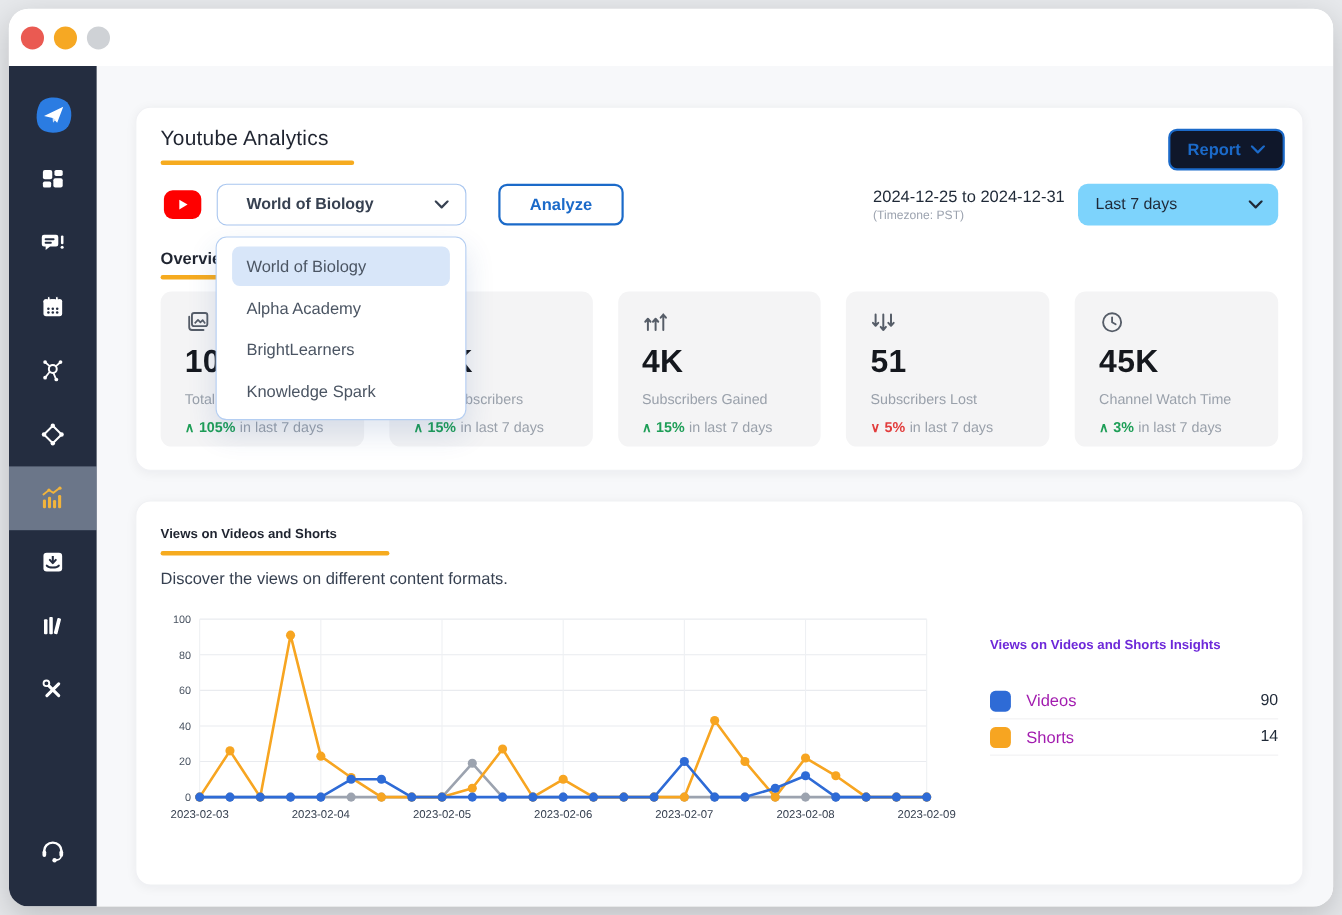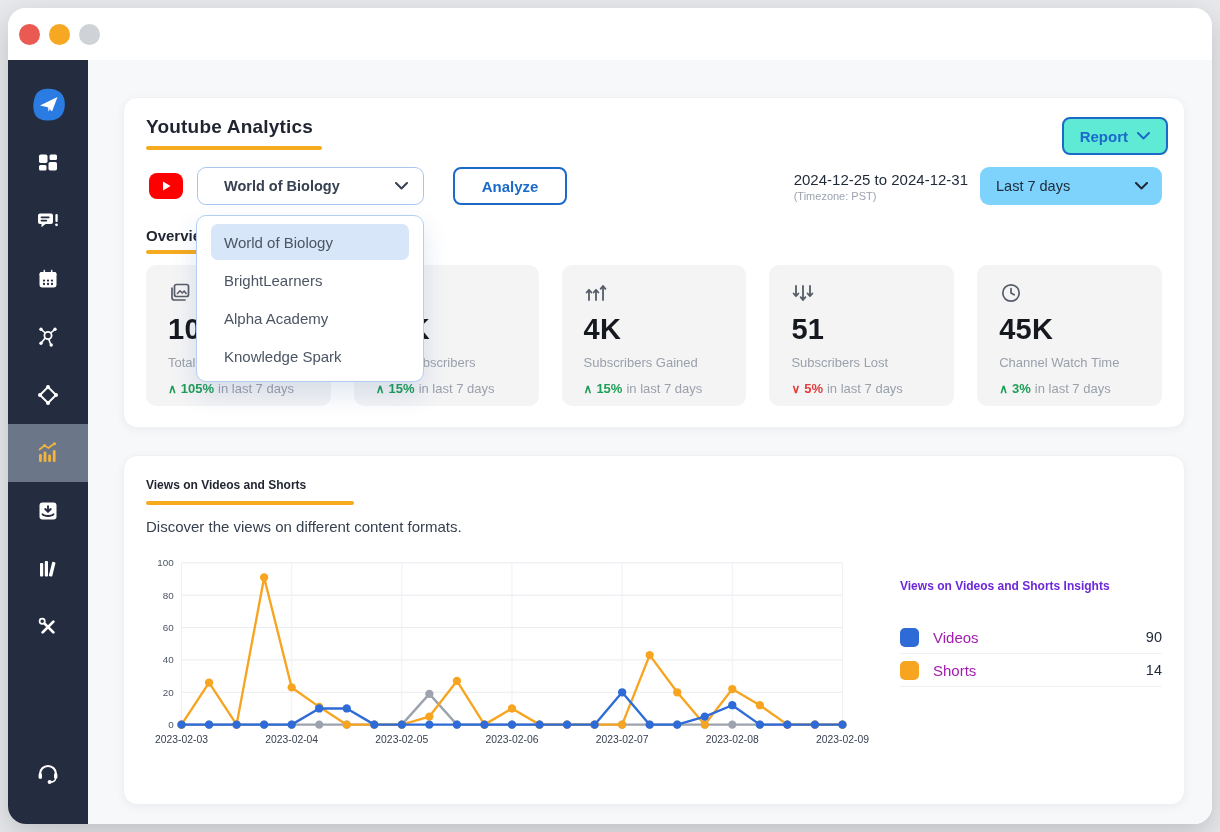--- a/index.html
+++ b/index.html
@@ -26,25 +26,25 @@
   .side-item.bottom { margin-bottom:22px; }
 
   
   .content { flex:1; background:#f7f8fa; padding:0 27px 0 35px; overflow:hidden; }
 
   .card { background:#fff; border:1px solid #f0f1f4; border-radius:14px;
           box-shadow:0 2px 10px rgba(16,24,40,.05); }
   .topcard { position:relative; margin-top:37px; height:331px; }
   .chartcard { position:relative; margin-top:27px; height:350px; padding:22px; }
 
-  .page-title { position:absolute; left:22px; top:18px; font-size:19px; font-weight:bold; color:#1f2430; letter-spacing:.2px; }
+  .page-title { position:absolute; left:22px; top:18px; font-size:19px; font-weight:normal; color:#1f2430; letter-spacing:.2px; }
   .title-underline { position:absolute; left:22px; top:48px; width:176px; height:4px; border-radius:2px; background:#f6ab1f; }
 
   .report-btn { position:absolute; right:16px; top:19px; height:38px; padding:0 16px;
-    border:2px solid #1b6ac9; border-radius:8px; background:#5eead4; color:#1b6ac9;
+    border:2px solid #1b6ac9; border-radius:8px; background:#0f172a; color:#1b6ac9;
     font-size:15px; font-weight:bold; display:flex; align-items:center; gap:9px; cursor:pointer; }
 
   .controls { position:absolute; left:25px; right:22px; top:69px; height:38px; display:flex; align-items:center; }
   .yt-badge { width:34px; height:26px; background:#fe0000; border-radius:8px; display:flex; align-items:center; justify-content:center; margin-right:14px; }
   .channel-select { width:227px; height:38px; border:1px solid #a9c6ef; border-radius:9px; background:#fff;
     display:flex; align-items:center; padding:0 15px 0 26px; cursor:pointer; }
   .channel-select .val { font-size:14.5px; font-weight:bold; color:#374151; flex:1; }
   .analyze-btn { margin-left:29px; width:114px; height:38px; border:2px solid #1b6ac9; border-radius:8px;
     background:#fff; color:#1b6ac9; font-size:15px; font-weight:bold; display:flex; align-items:center; justify-content:center; cursor:pointer; }
   .date-block { margin-left:auto; text-align:left; margin-right:12px; }
@@ -339,22 +339,22 @@
             <div class="stat-value">45K</div>
             <div class="stat-label">Channel Watch Time</div>
             <div class="stat-delta">
               <span class="glyph" style="color:#1e9e57">∧</span><span class="pct" style="color:#1e9e57">3%</span><span>in last 7 days</span>
             </div>
           </div>
         </div>
 
         <div class="dropdown-panel">
           <div class="dd-item selected">World of Biology</div>
+          <div class="dd-item">Alpha Academy</div>
           <div class="dd-item">BrightLearners</div>
-          <div class="dd-item">Alpha Academy</div>
           <div class="dd-item">Knowledge Spark</div>
         </div>
       </div>
 
       <div class="card chartcard">
         <div class="chart-title">Views on Videos and Shorts</div>
         <div class="chart-title-underline"></div>
         <div class="chart-sub">Discover the views on different content formats.</div>
 
         <div class="chart-flex">

